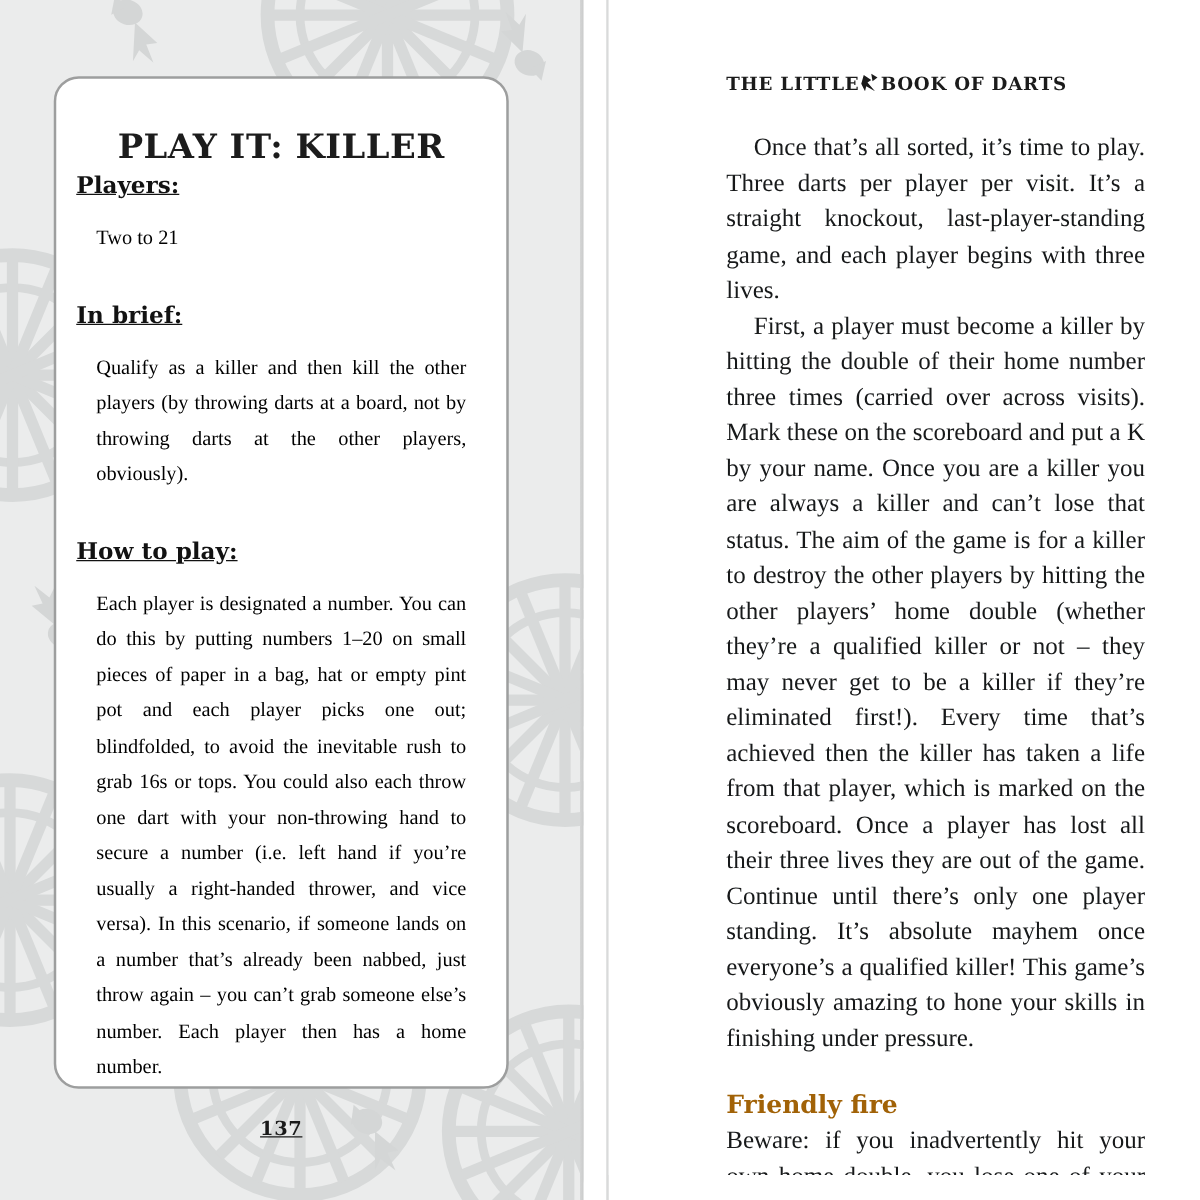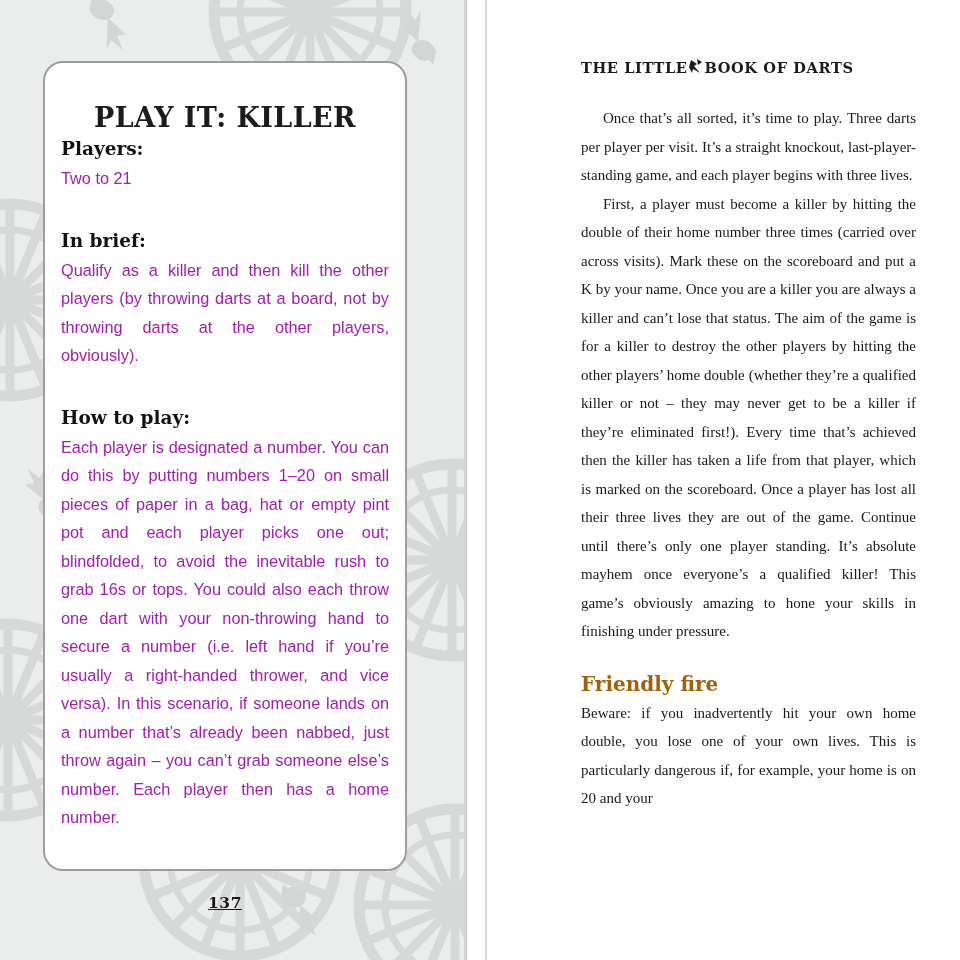--- a/index.html
+++ b/index.html
@@ -89,31 +89,32 @@
     padding: 0 0px;
     margin-top: 6px;
   }
   .sect-head {
     font-family: "DejaVu Serif", "Liberation Serif", serif;
     font-weight: 700;
     font-size: 18.5px;
     color: #121212;
     margin: 0 0 4px 0;
     line-height: 1.25;
+    text-decoration: underline;
   }
   .sect-head.spaced { margin-top: 36px; }
 
   .body-text {
-    font-family: Liberation Sans, sans-serif;
+    font-family: Liberation Serif, serif;
     font-size: 16.3px;
     line-height: 28.5px;
-    color: #a21caf;
+    color: #000000;
     text-align: justify;
     text-justify: inter-word;
-    margin: 0;
+    margin: 16px;
     hyphens: auto;
   }
   .body-text.nojust { text-align: left; }
 
   .folio {
     position: absolute;
     top: 893px;
     font-family: "DejaVu Serif", "Liberation Serif", serif;
     font-weight: 700;
     font-size: 15.5px;
@@ -168,21 +169,21 @@
   .rh-dart { margin: 0 1px 0 0; position: relative; top: 1px; }
 
   .right-col {
     position: absolute;
     left: 94px;
     top: 104px;
     width: 335px;
   }
   .para {
     font-family: "Liberation Serif", "DejaVu Serif", serif;
-    font-size: 15px;
+    font-size: 20px;
     line-height: 28.5px;
     color: #17191a;
     text-align: justify;
     margin: 0;
     hyphens: auto;
   }
   .para.indent { text-indent: 22px; }
   .right-head {
     font-family: "DejaVu Serif", "Liberation Serif", serif;
     font-weight: 700;

